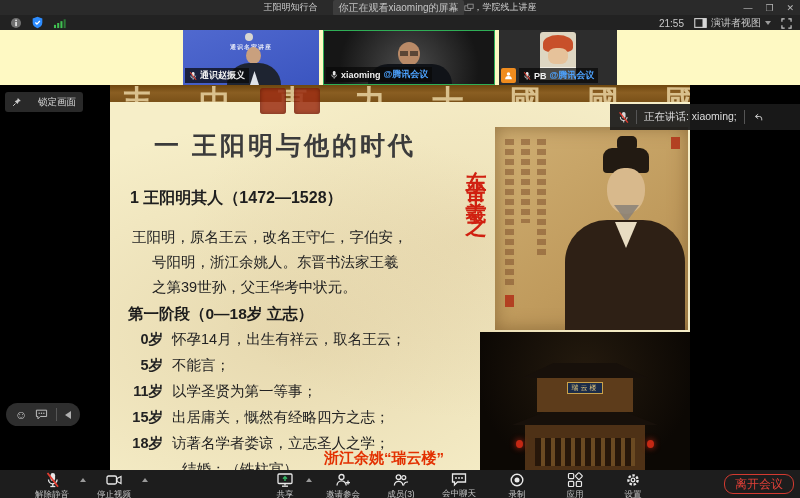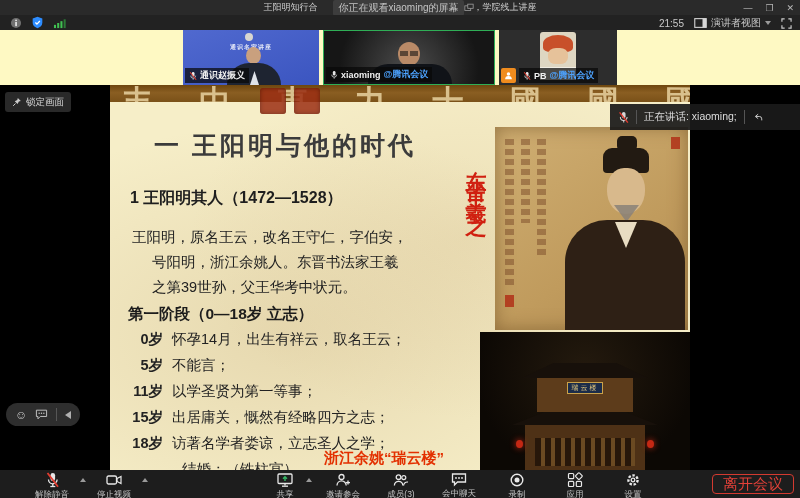--- a/index.html
+++ b/index.html
@@ -38,21 +38,21 @@
   .p2-body{position:absolute;bottom:0;left:44px;width:84px;height:20px;background:#101318;border-radius:42px 42px 0 0;}
   .p3-avatar{position:absolute;top:2px;left:41px;width:36px;height:48px;background:#ded6c2;border-radius:3px;}
   .p3-hair{position:absolute;top:3px;left:3px;width:30px;height:17px;background:#c8502a;border-radius:50% 50% 25% 25%;}
   .p3-face{position:absolute;top:16px;left:8px;width:20px;height:16px;background:#e6c29a;border-radius:40%;}
   .p3-body{position:absolute;bottom:0;left:0;width:36px;height:13px;background:#f0ece2;}
   .p3-badge{position:absolute;bottom:2px;left:2px;width:15px;height:15px;background:#f08c1e;border-radius:2px;display:flex;align-items:center;justify-content:center;}
   .thumb3 .thumb-label{left:20px;text-align:right;}
 
   
   .stage{position:absolute;top:85px;left:0;width:800px;height:385px;background:#000;}
-  .pin-btn{position:absolute;left:5px;top:7px;height:20px;display:flex;align-items:center;gap:4px;background:rgba(45,45,45,.92);border-radius:3px;padding:0 7px;font-size:9.5px;color:#dcdcdc;}
+  .pin-btn{position:absolute;left:5px;top:7px;height:20px;display:flex;align-items:center;gap:16px;background:rgba(45,45,45,.92);border-radius:3px;padding:0 7px;font-size:9.5px;color:#dcdcdc;}
   .speak-bar{position:absolute;right:0;top:19px;height:26px;width:190px;background:rgba(26,26,26,.93);display:flex;align-items:center;gap:7px;padding:0 8px;}
   .speak-bar .divider{width:1px;height:14px;background:#555;}
   .speak-text{font-size:10.5px;color:#ddd;white-space:nowrap;}
   .emoji-pill{position:absolute;left:6px;top:318px;height:23px;background:#2e2e2e;border-radius:12px;display:flex;align-items:center;gap:8px;padding:0 9px;}
   .emoji-pill .divider{width:1px;height:13px;background:#565656;}
   .smiley{font-size:12px;color:#c6c6c6;line-height:1;}
   .collapse-tri{width:0;height:0;border-top:4px solid transparent;border-bottom:4px solid transparent;border-right:6px solid #b0b0b0;}
 
   
   .slide{position:absolute;left:110px;top:0;width:580px;height:385px;background:#f6eec8;overflow:hidden;
@@ -98,21 +98,21 @@
 
   
   .toolbar{position:absolute;top:470px;left:0;width:800px;height:28px;background:#1d1d1d;}
   .tool-group{position:absolute;top:2px;display:flex;align-items:flex-start;}
   .tg-left{left:26px;gap:2px;}
   .tg-center{left:256px;gap:0;}
   .tool-btn{display:flex;flex-direction:column;align-items:center;width:58px;cursor:default;}
   .tg-left .tool-btn{width:52px;}
   .tool-btn .lbl{font-size:8.5px;color:#c3c3c3;margin-top:1px;white-space:nowrap;}
   .caret-up{width:0;height:0;border-left:3.5px solid transparent;border-right:3.5px solid transparent;border-bottom:4.5px solid #9a9a9a;margin-top:6px;}
-  .leave-btn{position:absolute;right:6px;top:4px;height:20px;padding:0 10px;background:transparent;border:1px solid #d33a30;border-radius:4px;color:#e04038;font-size:15px;line-height:18px;font-family:inherit;}
+  .leave-btn{position:absolute;right:6px;top:4px;height:20px;padding:0 10px;background:transparent;border:1px solid #d33a30;border-radius:9px;color:#e04038;font-size:12px;line-height:18px;font-family:inherit;}
   svg{display:block;}
 </style>
 </head>
 <body>
 
 <div class="app">
 
   <div class="titlebar">
     <div class="title-center">
       <span>王阳明知行合</span>

